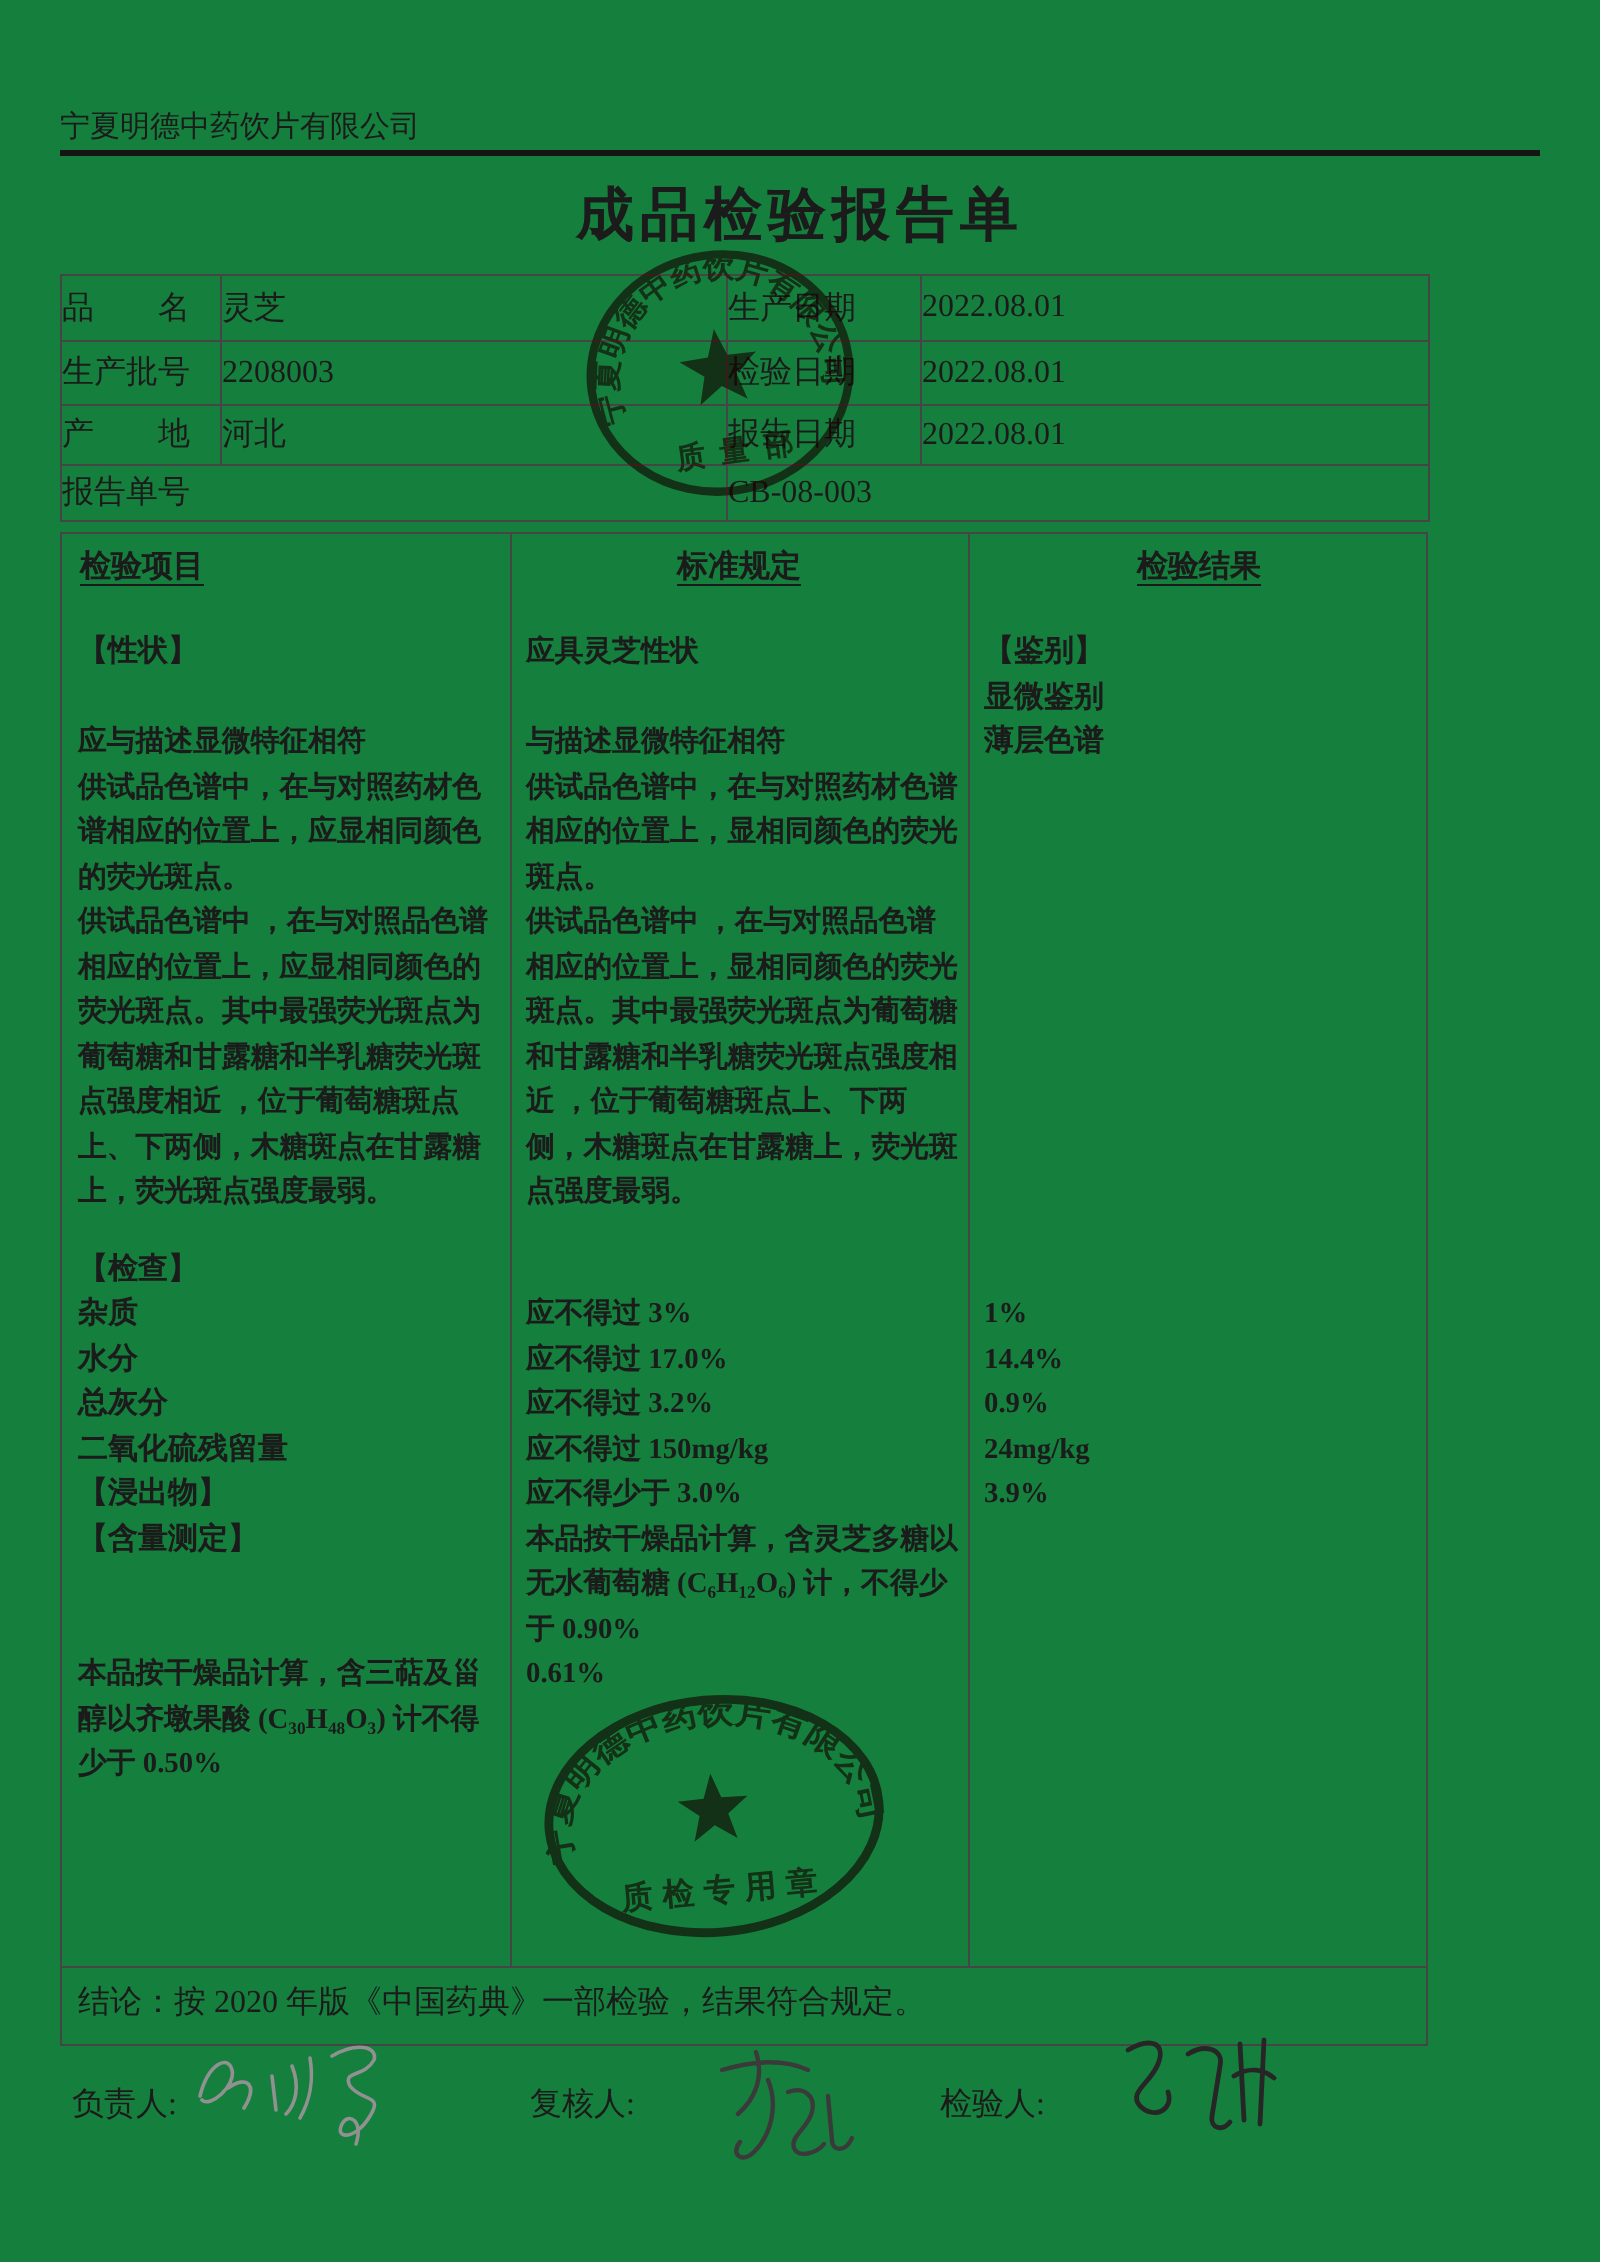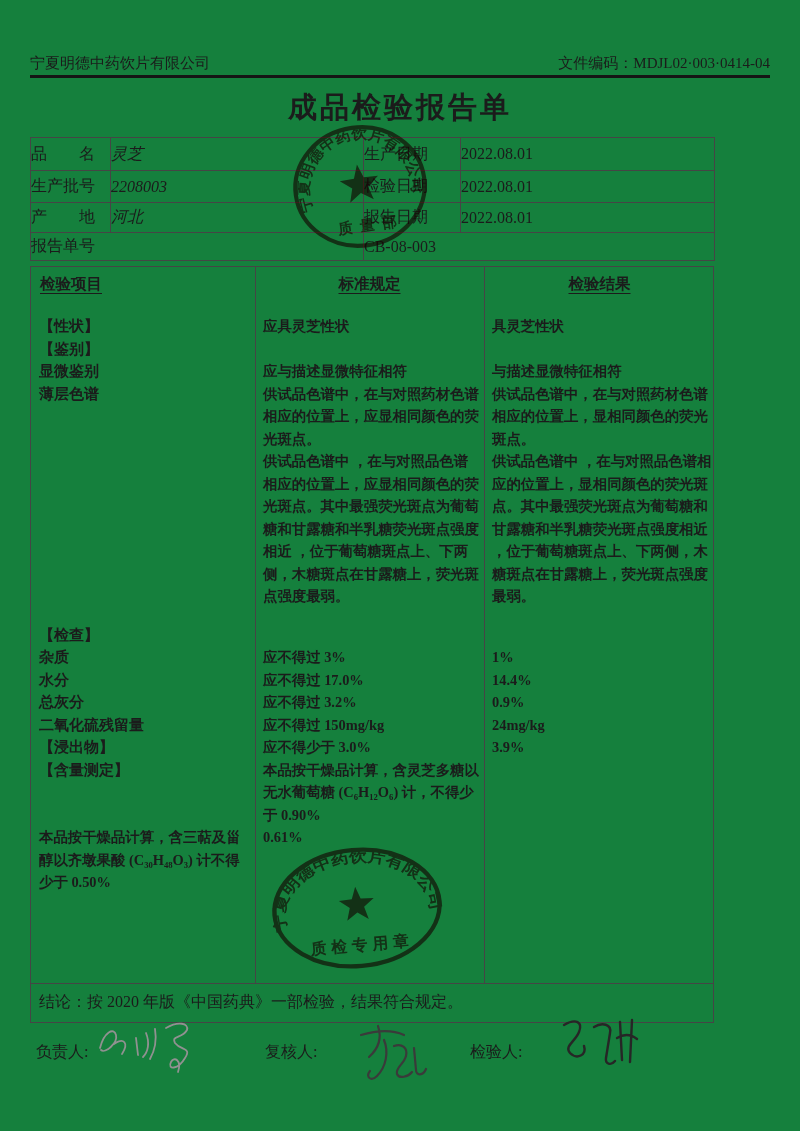--- a/index.html
+++ b/index.html
@@ -12,21 +12,21 @@
   .hdr-doccode{position:absolute;right:0;top:0;}
   .hdr-rule{position:absolute;top:75px;left:30px;width:740px;height:3px;background:#151515;}
   .doc-title{position:absolute;top:88px;left:0;width:800px;text-align:center;
              font-size:29px;font-weight:bold;letter-spacing:3px;}
 
   
   table.info{position:absolute;left:30px;top:137px;width:684px;border-collapse:collapse;
              table-layout:fixed;font-size:16px;}
   table.info td{border:1.5px solid #454545;padding:0;vertical-align:middle;overflow:hidden;margin-left:12px;}
   td.lab{padding-left:7px;}
-  td.val{padding-left:9px;font-style:italic;}
+  td.val{padding-left:9px;}
   td.lab2{padding-left:5px;}
   td.val2{padding-left:7px;}
 
   
   #inspection-body{position:absolute;left:30px;top:266px;width:684px;height:718px;
                    border:1.5px solid #454545;box-sizing:border-box;font-weight:bold;}
   #grid{position:absolute;left:0;top:0;right:0;bottom:0;display:grid;
         grid-template-columns:224px 229px 231px;align-content:start;}
   .vline{position:absolute;top:0;bottom:0;width:0;border-left:1.5px solid #454545;}
   .g-cell{font-size:14.4px;line-height:22.5px;box-sizing:border-box;}
@@ -50,21 +50,20 @@
   .stamp{position:absolute;mix-blend-mode:multiply;opacity:.92;}
   .stamp text{font-family:"Liberation Serif","DejaVu Serif",serif;font-weight:bold;}
 </style>
 </head>
 <body>
 
 <div id="page">
 
   <div class="hdr-line">
     <span class="hdr-company">宁夏明德中药饮片有限公司</span>
-    <span class="hdr-doccode">文件编码：MDJL02·003·0414-04</span>
   </div>
   <div class="hdr-rule"></div>
   <div class="doc-title">成品检验报告单</div>
 
   <table class="info">
     <colgroup>
         <col style="width:80px">
         <col style="width:253px">
         <col style="width:97px">
         <col style="width:254px">
@@ -96,21 +95,20 @@
     </table>
 
   <div id="inspection-body">
     <div id="grid">
         <div class="g-cell hdr c0">检验项目</div>
         <div class="g-cell hdr c1">标准规定</div>
         <div class="g-cell hdr c2">检验结果</div>
         <div class="g-cell spacer" style="grid-column: 1 / 4; height: 18px;"></div>
         <div class="g-cell item">【性状】</div>
         <div class="g-cell std">应具灵芝性状</div>
-        <div class="g-cell res">具灵芝性状</div>
         <div class="g-cell item">【鉴别】</div>
         <div class="g-cell std"></div>
         <div class="g-cell res"></div>
         <div class="g-cell item">显微鉴别</div>
         <div class="g-cell std">应与描述显微特征相符</div>
         <div class="g-cell res">与描述显微特征相符</div>
         <div class="g-cell item">薄层色谱</div>
         <div class="g-cell std">供试品色谱中，在与对照药材色谱相应的位置上，应显相同颜色的荧光斑点。</div>
         <div class="g-cell res">供试品色谱中，在与对照药材色谱相应的位置上，显相同颜色的荧光斑点。</div>
         <div class="g-cell item"></div>

